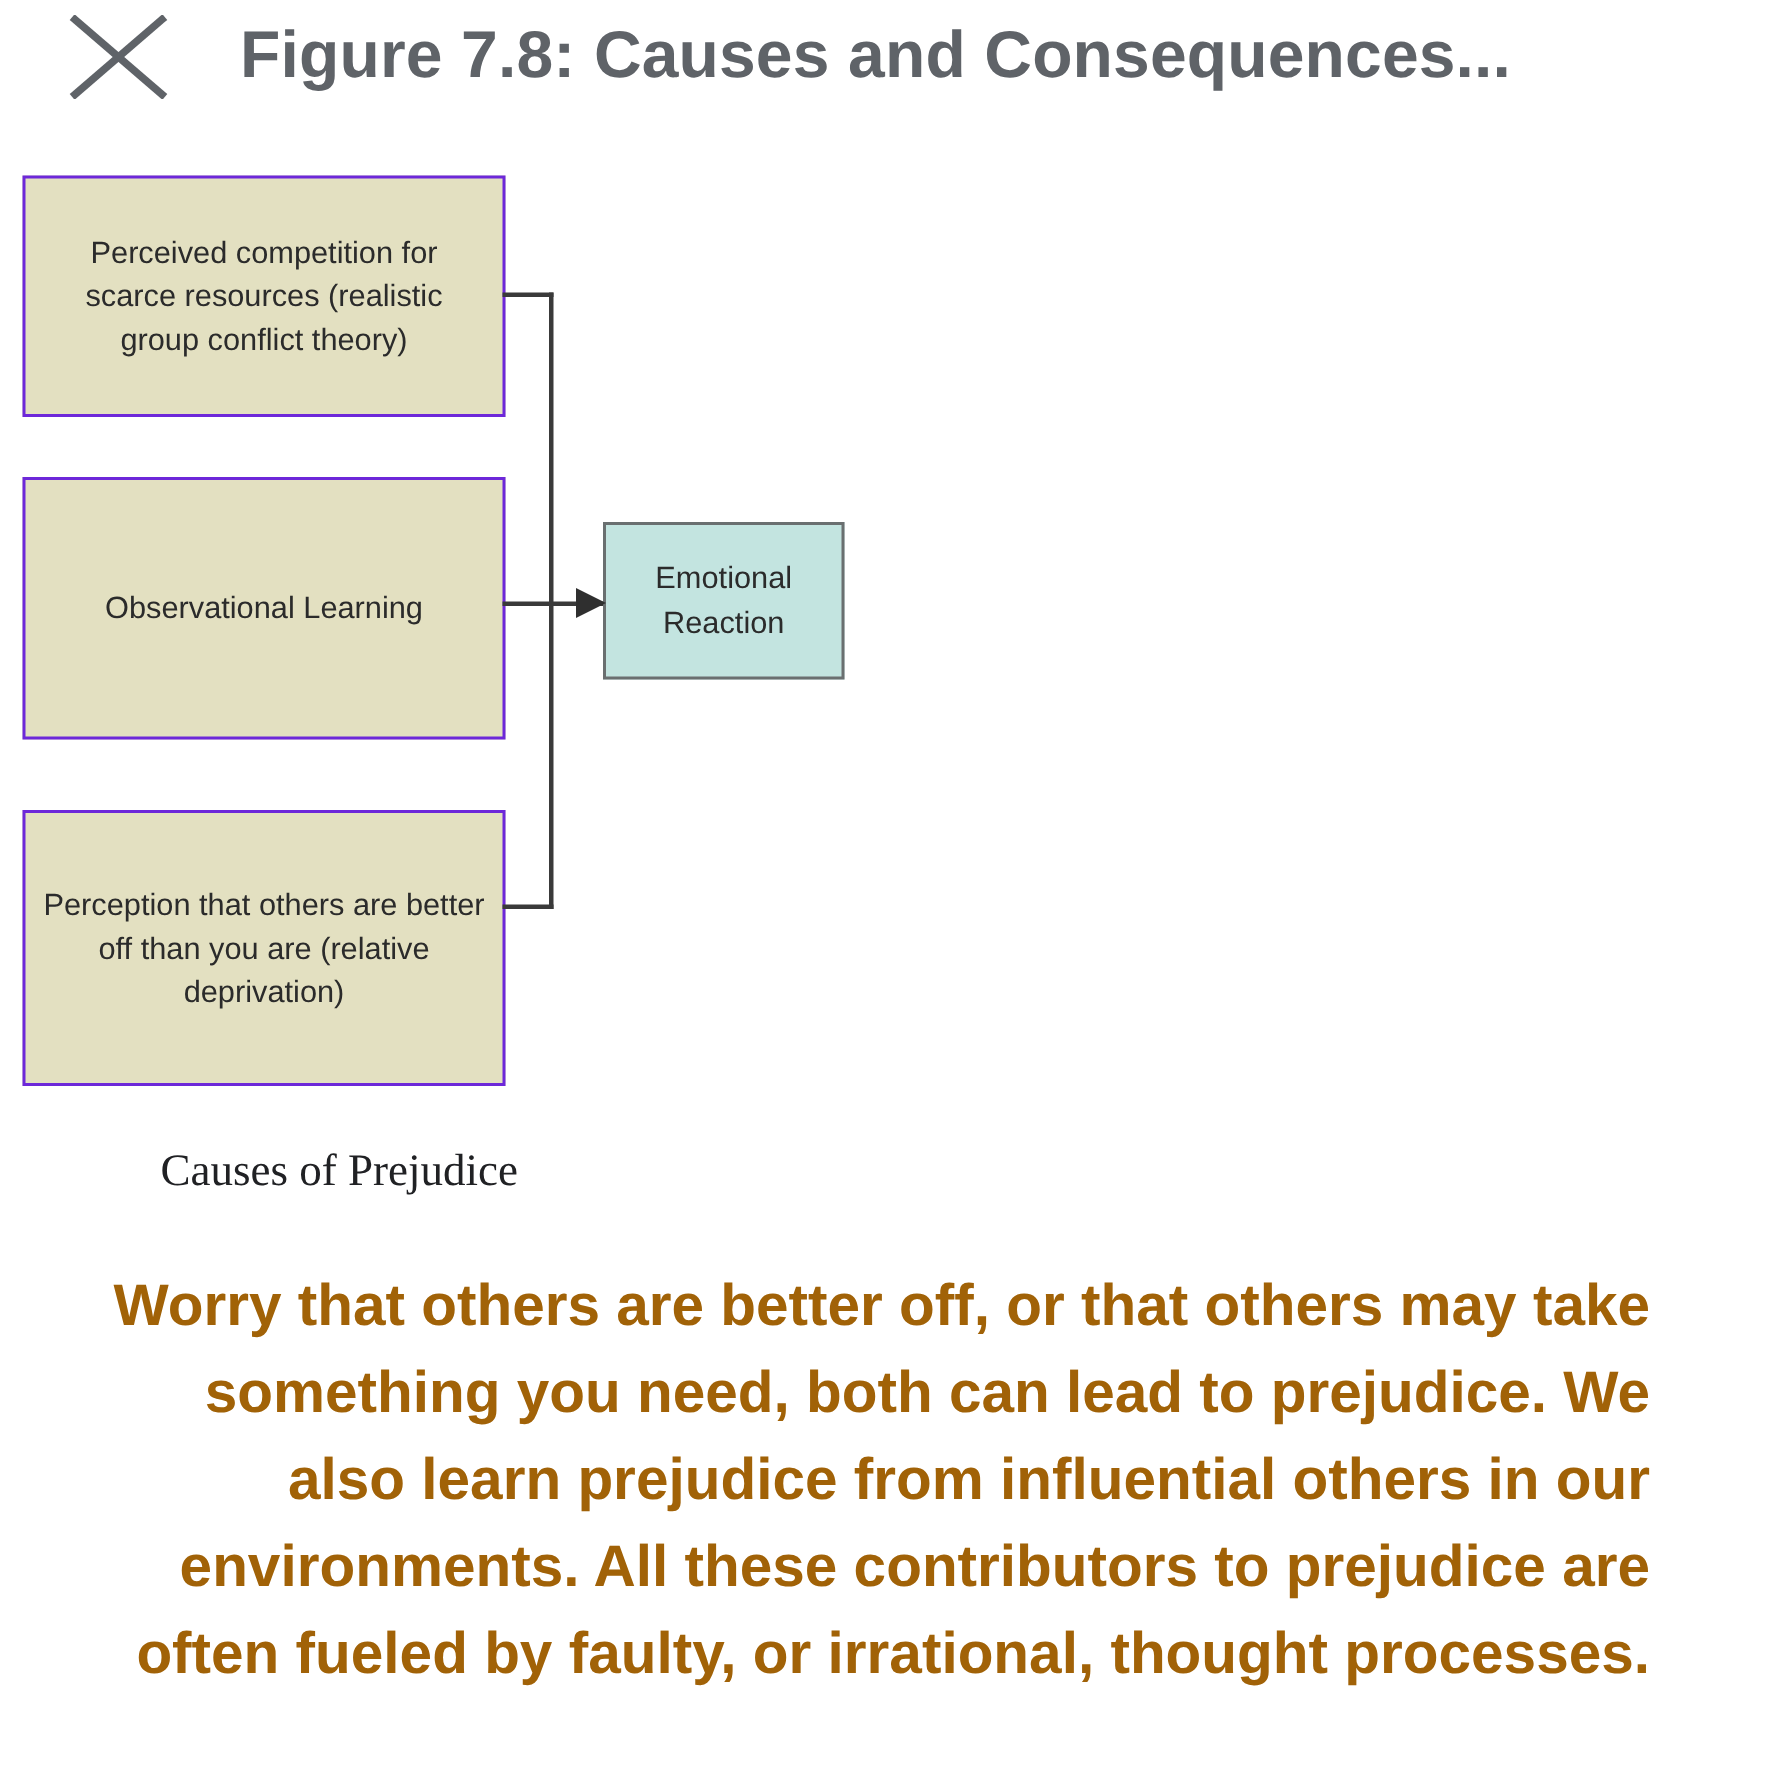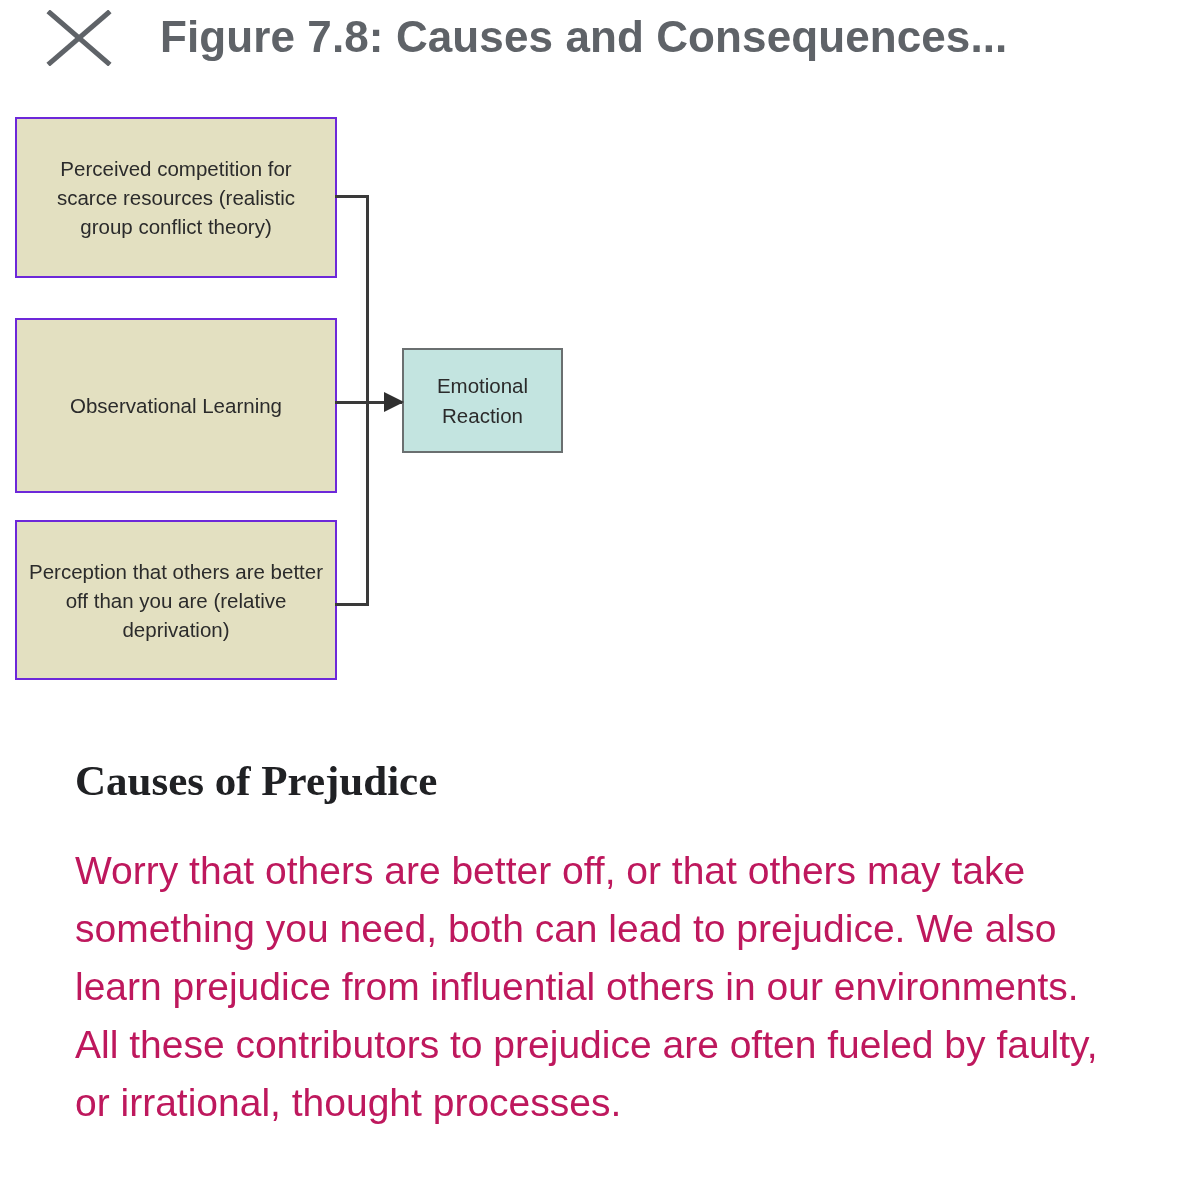--- a/index.html
+++ b/index.html
@@ -71,21 +71,21 @@
   }
 
   .node.cause {
     background: #e3e0c1;
     left: 15px;
     width: 322px;
   }
 
   .node-c1 { top: 25px;  height: 161px; }
   .node-c2 { top: 226px; height: 175px; }
-  .node-c3 { top: 428px; height: 160px; }
+  .node-c3 { top: 448px; height: 184px; }
 
   .node.effect {
     background: #c3e4e0;
     border-color: #6a6f70;
     left: 402px;
     top: 256px;
     width: 161px;
     height: 105px;
     font-size: 20.5px;
     line-height: 30px;
@@ -120,33 +120,35 @@
   
   .caption-block {
     position: absolute;
     left: 75px;
     top: 756px;
     width: 1040px;
   }
 
   .caption-heading {
     font-family: "Liberation Serif", serif;
-    font-size: 43px;
+    font-size: 30px;
     line-height: 50px;
-    font-weight: 700;
+    font-weight: 400;
     color: #202124;
     margin-bottom: 36px;
+    margin-left: 32px;
   }
 
   .caption-body {
     font-size: 39px;
     line-height: 58px;
-    font-weight: 400;
-    color: #be185d;
+    font-weight: 700;
+    color: #a16207;
     width: 1025px;
+    text-align: right;
   }
 </style>
 </head>
 <body>
 
 <div id="root">
 
   <div class="header">
     <div class="close-icon">
       <svg viewBox="0 0 66 56" xmlns="http://www.w3.org/2000/svg" aria-hidden="true">

